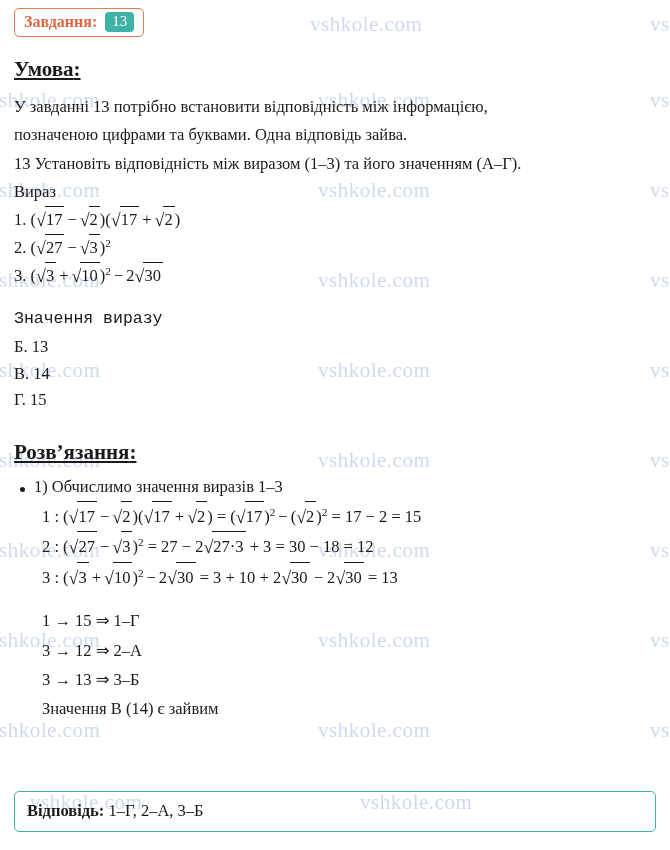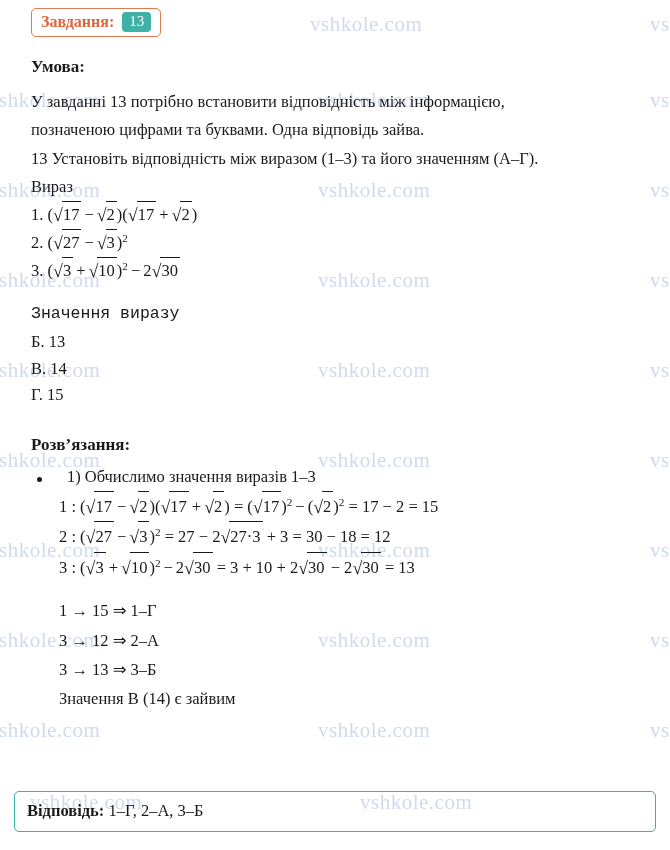--- a/index.html
+++ b/index.html
@@ -13,21 +13,21 @@
     font-family: "Liberation Serif", serif;
     color: #1a1a1a;
     position: relative;
     overflow: hidden;
   }
   .page {
     position: relative;
     width: 670px;
     height: 850px;
     box-sizing: border-box;
-    padding: 0 31px;
+    padding: 0 14px;
     z-index: 2;
   }
   
   .wm-layer {
     position: absolute;
     inset: 0;
     z-index: 1;
     pointer-events: none;
     overflow: hidden;
   }
@@ -59,23 +59,24 @@
   .task-badge .num {
     background: #3fb1a6;
     color: #ffffff;
     border-radius: 4px;
     font-size: 15px;
     padding: 1px 7px 2px 7px;
     font-weight: normal;
   }
   
   .sec-head {
-    font-size: 17px;
+    font-size: 21px;
     font-weight: bold;
     margin: 20px 0 12px 0;
+    text-decoration: underline;
   }
   .sec-head .colon { font-weight: bold; }
 
   .para {
     font-size: 16.5px;
     line-height: 1.55;
     margin: 0 0 2px 0;
   }
   .line {
     font-size: 16.5px;
@@ -85,21 +86,21 @@
   }
   .indent-line {
     font-size: 16.5px;
     line-height: 1.78;
     margin: 0 0 0 28px;
     white-space: nowrap;
   }
   .bullet-row {
     display: flex;
     align-items: flex-start;
-    gap: 25px;
+    gap: 9px;
     margin: 6px 0 4px 6px;
     font-size: 16.5px;
   }
   .bullet-dot {
     width: 5px;
     height: 5px;
     border-radius: 50%;
     background: #1a1a1a;
     margin-top: 10px;
     flex: 0 0 auto;

